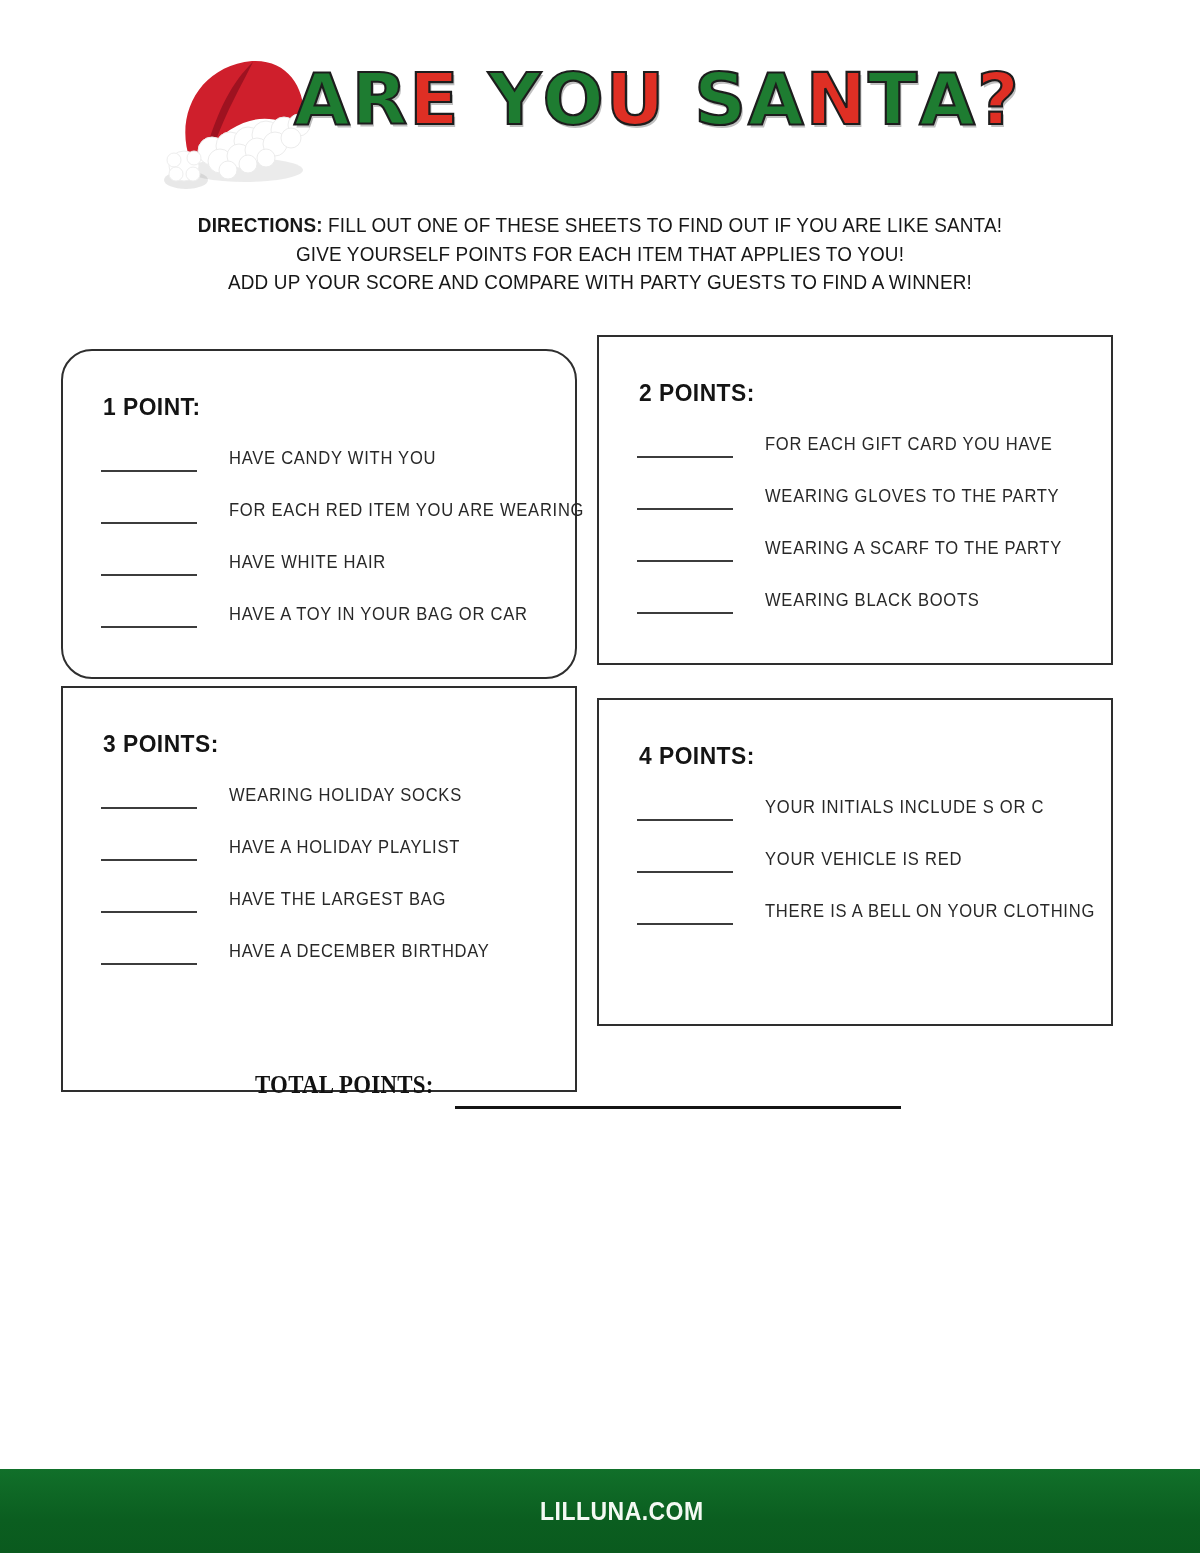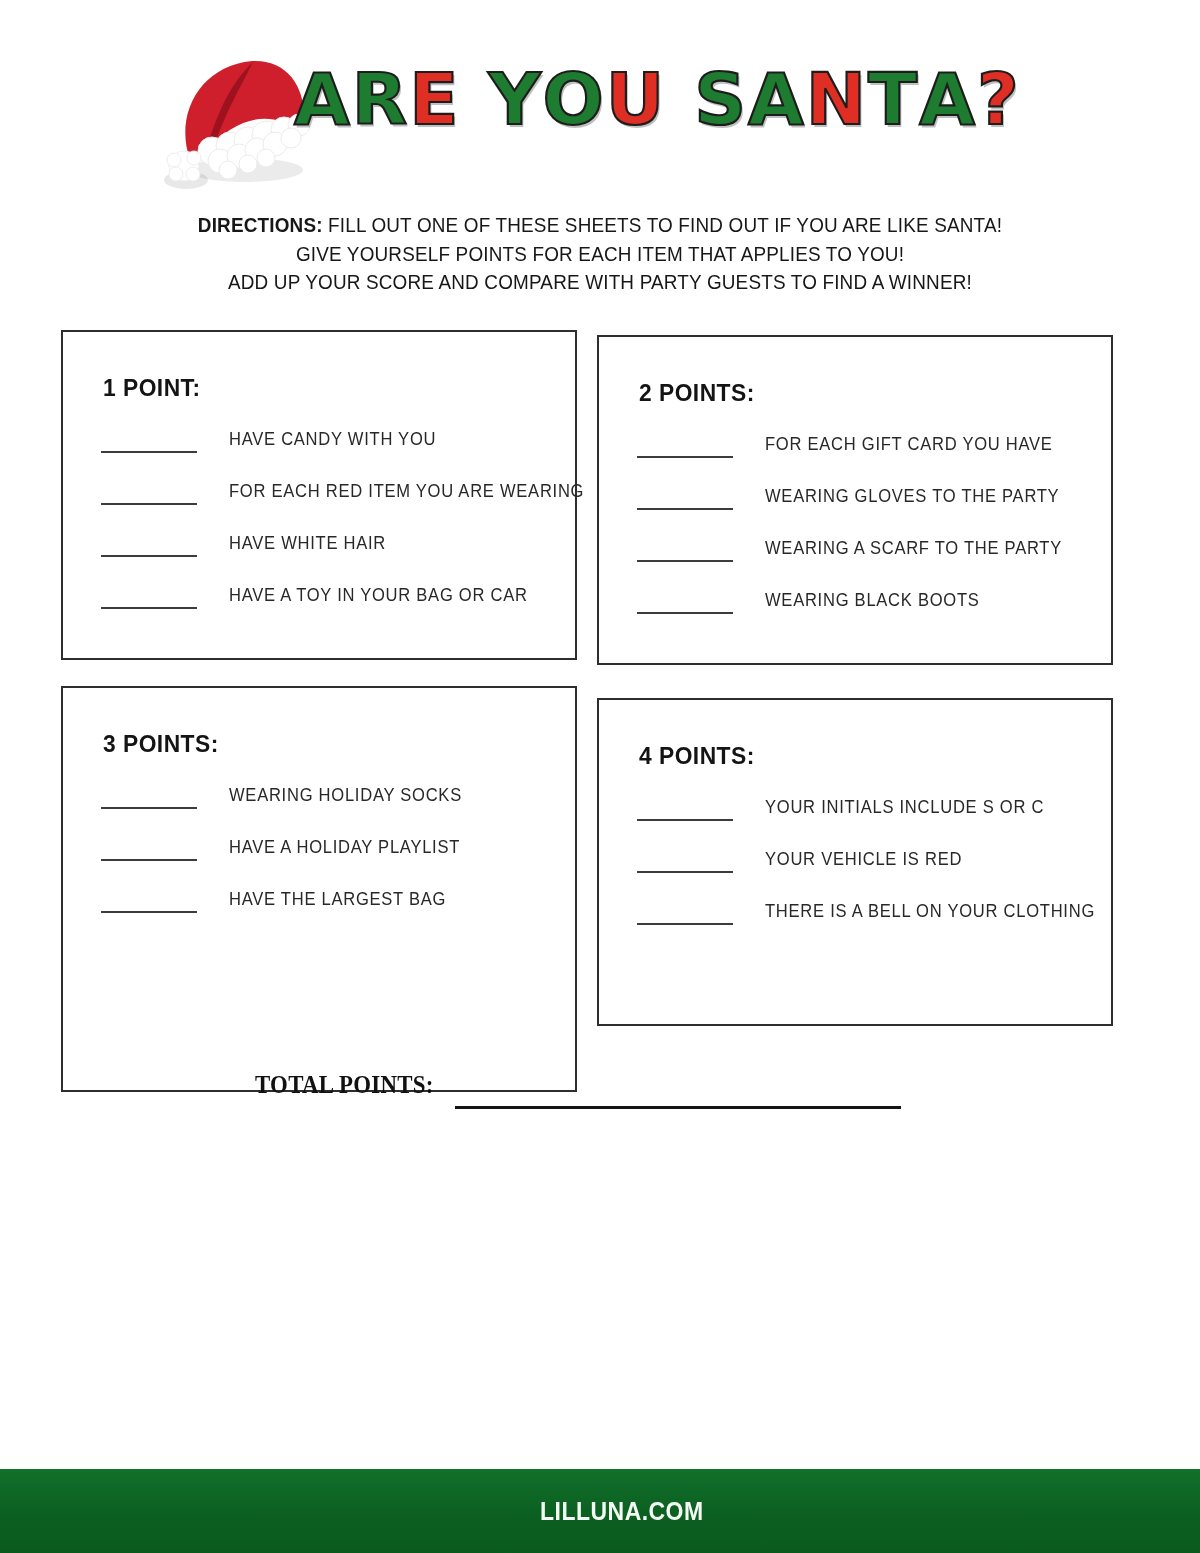--- a/index.html
+++ b/index.html
@@ -30,21 +30,21 @@
     letter-spacing:0.2px; color:#171717;
     transform:scaleX(0.90); transform-origin:600px 0;
   }
   .dir-label { font-weight:bold; }
 
   
   .score-box {
     position:absolute; width:516px; height:330px;
     border:2px solid #2e2e2e; background:#fff;
   }
-  #box-1 { left:61px;  top:330px; }
+  #box-1 { left:61px;  top:349px;border-radius:31px; }
   #box-2 { left:597px; top:335px; }
   #box-3 { left:61px;  top:686px; height:406px; }
   #box-4 { left:597px; top:686px; height:328px;margin-top:12px; }
 
   .box-heading {
     display:inline-block; margin:42px 0 0 40px;
     font-size:24px; font-weight:bold; letter-spacing:0.5px; color:#141414;
     transform:scaleX(0.95); transform-origin:left center; white-space:nowrap;
   }
   .items { margin-top:16px; }
@@ -204,20 +204,24 @@
       <span class="item-label">WEARING HOLIDAY SOCKS</span>
     </div>
     <div class="item-row">
       <span class="blank-line"></span>
       <span class="item-label">HAVE A HOLIDAY PLAYLIST</span>
     </div>
     <div class="item-row">
       <span class="blank-line"></span>
       <span class="item-label">HAVE THE LARGEST BAG</span>
     </div>
+    <div class="item-row">
+      <span class="blank-line"></span>
+      <span class="item-label">HAVE A DECEMBER BIRTHDAY</span>
+    </div>
   </div>
 </div>
 
 <div class="score-box" id="box-4">
   <span class="box-heading">4 POINTS:</span>
   <div class="items">
     <div class="item-row">
       <span class="blank-line"></span>
       <span class="item-label">YOUR INITIALS INCLUDE S OR C</span>
     </div>

